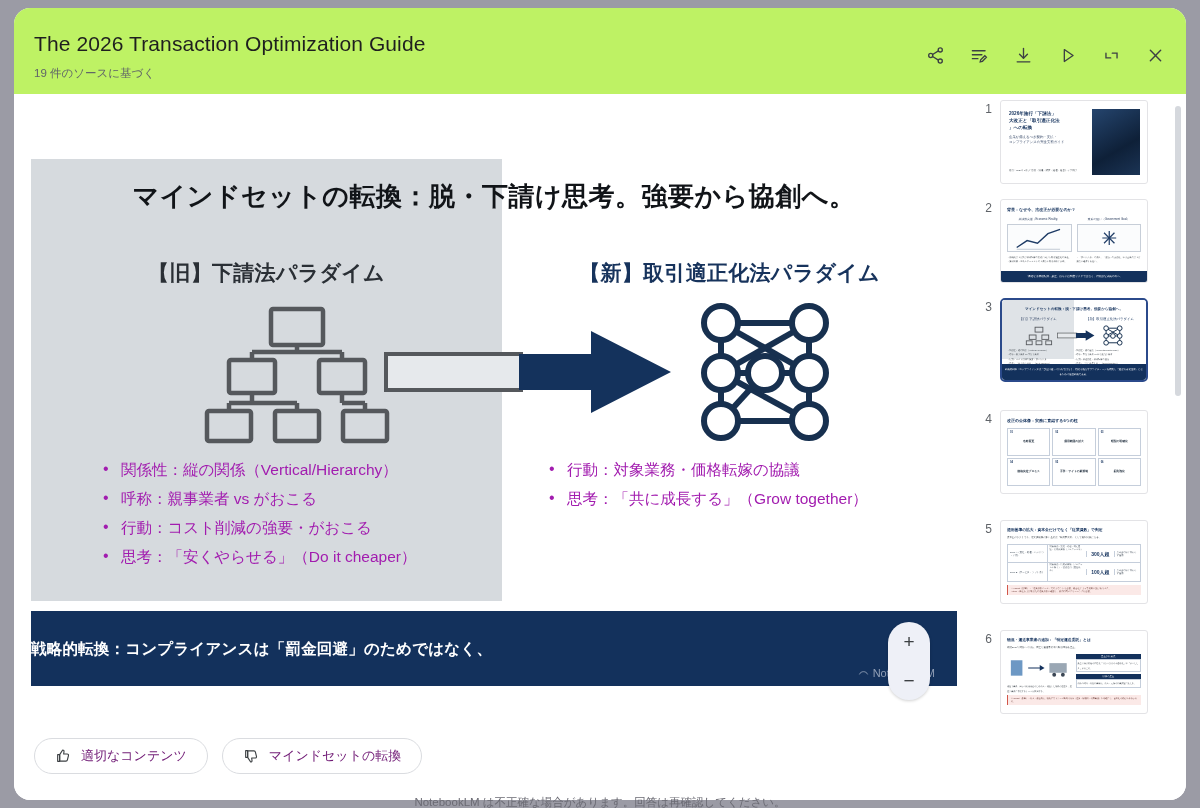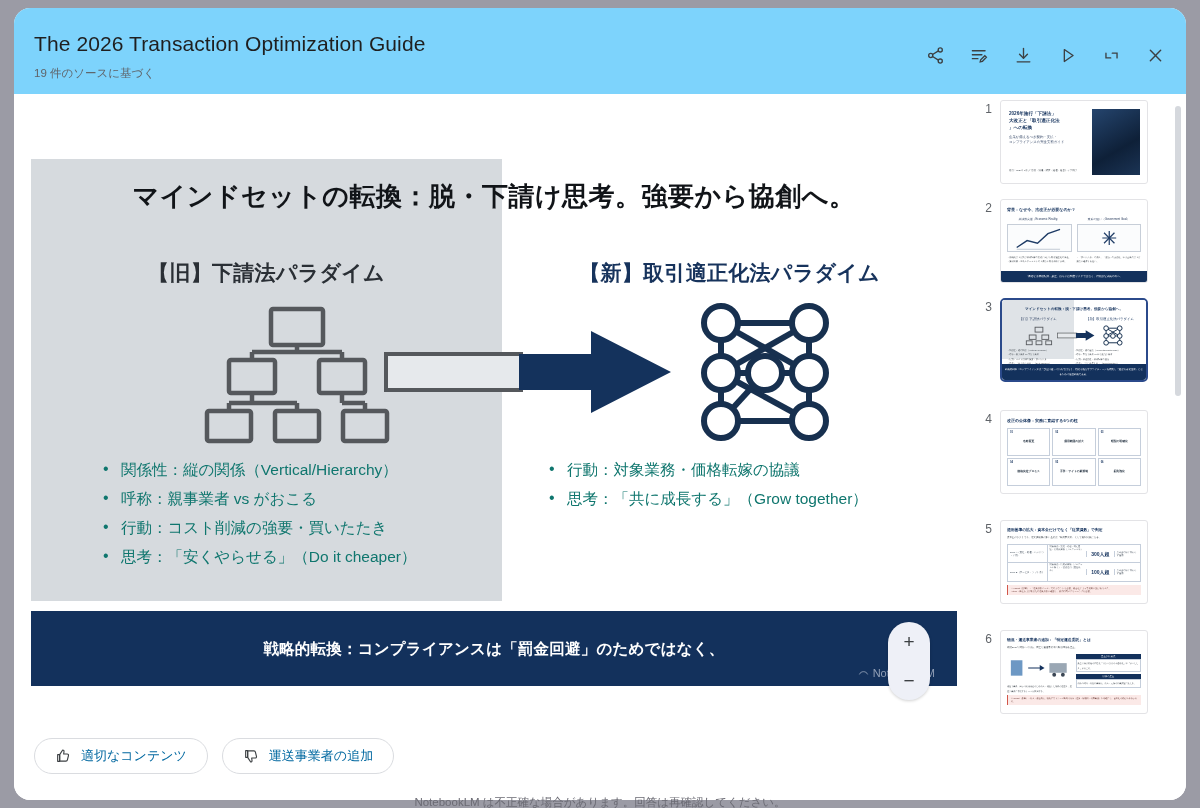--- a/index.html
+++ b/index.html
@@ -14,21 +14,21 @@
     left: 14px; top: 8px;
     width: 1172px; height: 792px;
     background: #ffffff;
     border-radius: 16px;
     overflow: hidden;
   }
 
   
   #header {
     position: absolute; left: 0; top: 0; width: 100%; height: 86px;
-    background: #7dd3fc;
+    background: #bef264;
   }
   #title {
     position: absolute; left: 20px; top: 24px;
     font-size: 21px; color: #1f1f1f; font-weight: 400;
     letter-spacing: .1px; white-space: nowrap;
   }
   #subtitle {
     position: absolute; left: 20px; top: 58px;
     font-size: 11.5px; color: #5f6368; white-space: nowrap;
   }
@@ -70,35 +70,35 @@
     font-size: 21px; font-weight: 700;
     letter-spacing: .3px;
   }
   #col-heading-old { left: 0; width: 471px; text-align: center; color: #2a2f35; }
   #col-heading-new { left: 471px; width: 455px; text-align: center; color: #17335c; }
 
   #diagram { position: absolute; left: 0; top: 140px; width: 926px; height: 145px; }
 
   .bullets {
     position: absolute; top: 296px;
-    font-size: 15.5px; line-height: 29px; color: #0f766e;
+    font-size: 15.5px; line-height: 29px; color: #a21caf;
     list-style: none;
   }
   #bullets-old { left: 72px; width: 400px; }
   #bullets-new { left: 518px; width: 420px; }
   .bullets li { position: relative; padding-left: 18px; white-space: nowrap; }
   .bullets li::before {
     content: "•"; position: absolute; left: 0; top: -1px; font-size: 16px;
   }
 
   #banner {
     position: absolute; left: 0; top: 452px; width: 926px; height: 75px;
     background: #13315c;
     display: flex; flex-direction: column;
-    align-items: center; justify-content: center;
+    align-items: flex-start; justify-content: center;
   }
   #banner .bl {
     color: #ffffff; font-size: 15.5px; font-weight: 700;
     line-height: 27px; white-space: nowrap; letter-spacing: .2px;
   }
   #watermark {
     position: absolute; right: 22px; bottom: 7px;
     color: #b9c2d3; font-size: 11px;
     display: flex; align-items: center; gap: 4px;
     opacity: .75;
@@ -155,21 +155,21 @@
   #footer {
     position: absolute; left: 0; bottom: 0; width: 100%; height: 76px;
     background: #fff;
   }
   #feedback { position: absolute; left: 20px; top: 14px; display: flex; gap: 14px; }
   .fb-btn {
     display: flex; align-items: center; gap: 10px;
     height: 36px; padding: 0 20px;
     border: 1px solid #dadce0; border-radius: 18px;
     background: #fff; cursor: pointer;
-    font-size: 13px; color: #0369a1;
+    font-size: 13px; color: #701a75;
     font-family: "Liberation Sans", sans-serif;
     white-space: nowrap;
   }
   #disclaimer {
     position: absolute; left: 0; bottom: -2px; width: 100%;
     text-align: center; font-size: 11.5px; color: #6b6b74;
   }
 </style>
 </head>
 <body>
@@ -284,21 +284,21 @@
               <circle cx="690" cy="122" r="17"></circle>
               <circle cx="778" cy="122" r="17"></circle>
             </g>
           </g>
         </svg>
       </div>
 
       <ul id="bullets-old" class="bullets">
         <li>関係性：縦の関係（Vertical/Hierarchy）</li>
         <li>呼称：親事業者 vs がおこる</li>
-        <li>行動：コスト削減の強要・買いたたき</li>
+        <li>行動：コスト削減の強要・がおこる</li>
         <li>思考：「安くやらせる」（Do it cheaper）</li>
       </ul>
 
       <ul id="bullets-new" class="bullets">
         <li>行動：対象業務・価格転嫁の協議</li>
         <li>思考：「共に成長する」（Grow together）</li>
       </ul>
 
       <div id="banner">
         <div class="bl">戦略的転換：コンプライアンスは「罰金回避」のためではなく、</div>
@@ -523,19 +523,19 @@
           <path d="M7 10v10H4V10z"></path>
           <path d="M7 10l4.5-7c1.4 0 2.2 1 2 2.3L13 9h5.3c1.3 0 2.2 1.1 1.9 2.3l-1.6 6.6c-.2 1-1.1 1.7-2.1 1.7H7z"></path>
         </svg>
         <span>適切なコンテンツ</span>
       </div>
       <div class="fb-btn">
         <svg width="16" height="16" viewBox="0 0 24 24" fill="none" stroke="#3c4043" stroke-width="1.7" stroke-linejoin="round">
           <path d="M7 14V4H4v10z"></path>
           <path d="M7 14l4.5 7c1.4 0 2.2-1 2-2.3L13 15h5.3c1.3 0 2.2-1.1 1.9-2.3l-1.6-6.6C18.4 5.1 17.5 4.4 16.5 4.4H7z"></path>
         </svg>
-        <span>運送事業者の追加</span>
+        <span>マインドセットの転換</span>
       </div>
     </div>
   </div>
 </div>
 
 <div id="disclaimer">NotebookLM は不正確な場合があります。回答は再確認してください。</div>
 
 </body></html>

